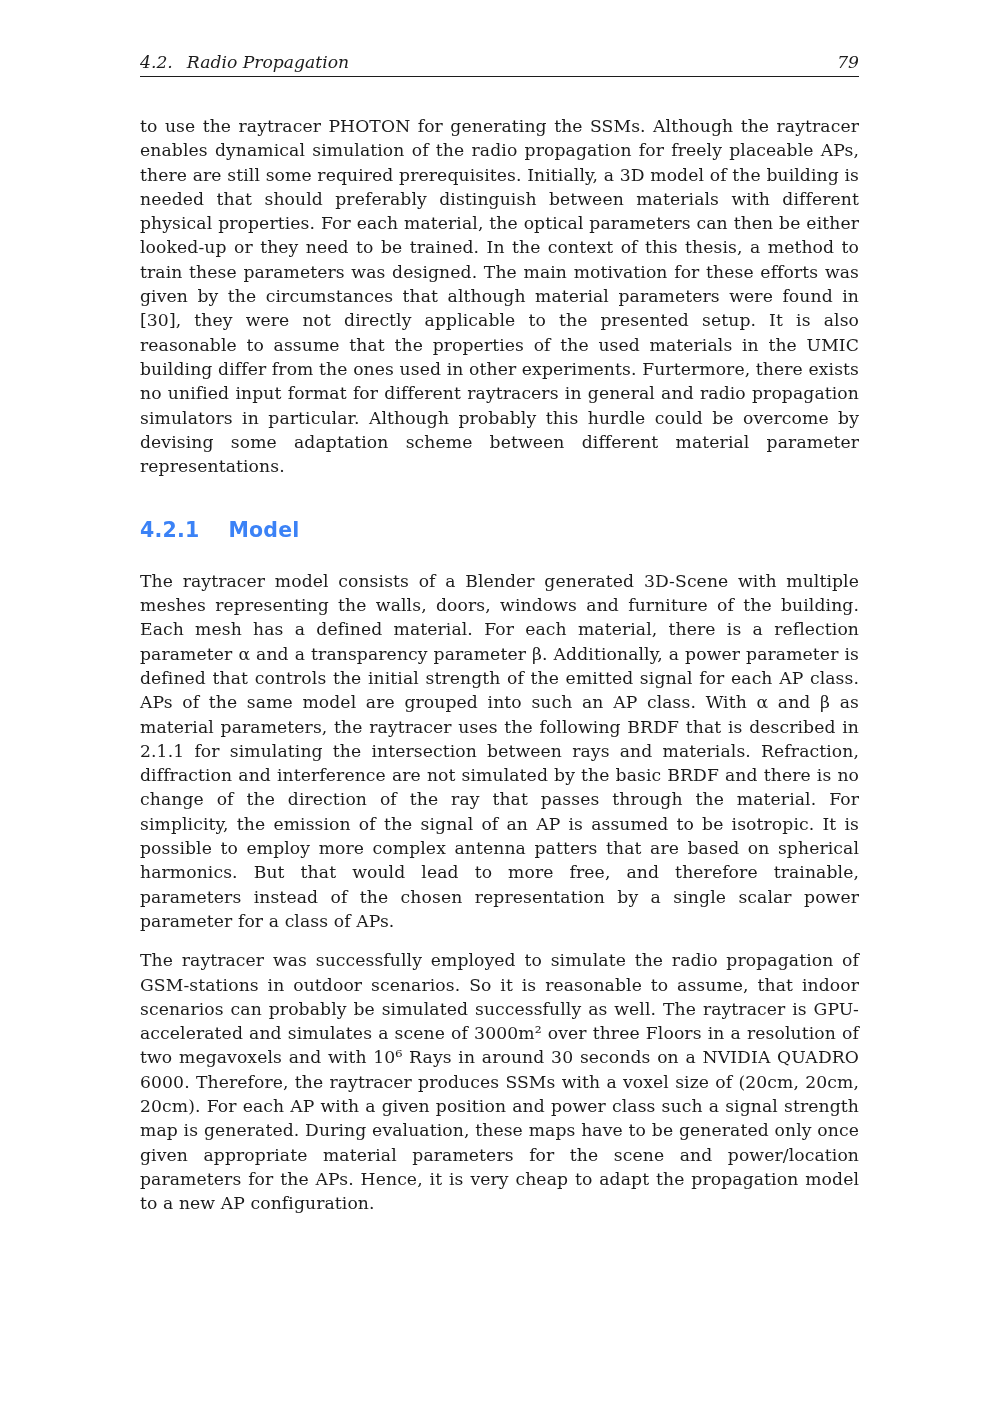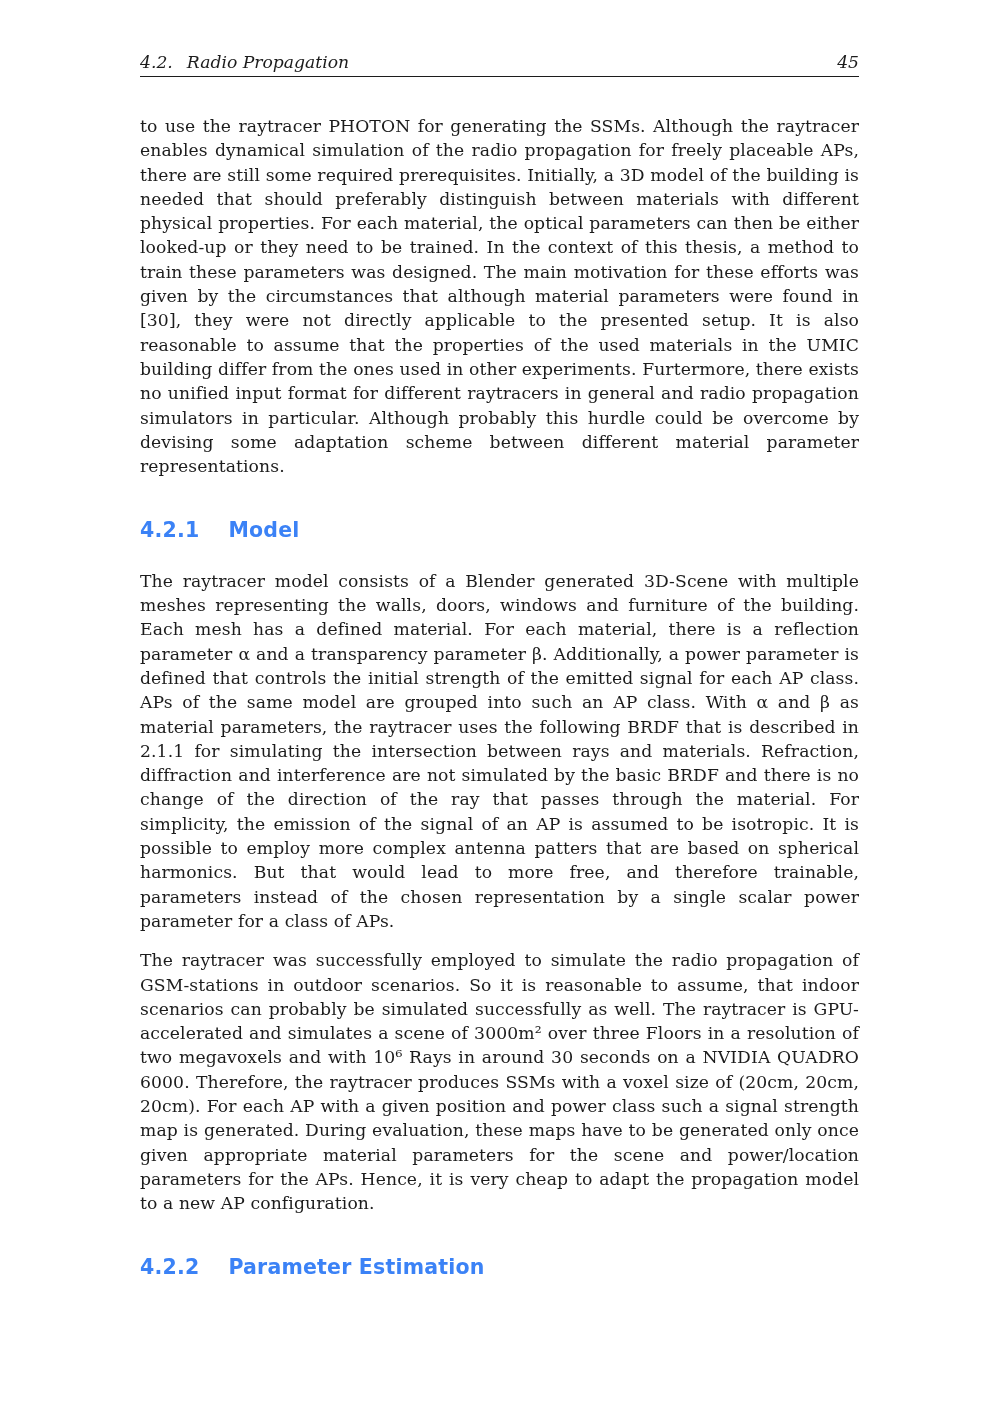--- a/index.html
+++ b/index.html
@@ -62,36 +62,33 @@
 </head>
 <body>
 
 <div class="page">
   <div class="content">
 
     <div class="running-header">
       <span>
         <span class="sec-no">4.2.</span><span>Radio Propagation</span>
       </span>
-      <span>45</span>
+      <span>79</span>
     </div>
     <hr class="header-rule">
 
     <div class="body-text">
 
       <p class="body-par first-par">to use the raytracer PHOTON for generating the SSMs. Although the raytracer enables dynamical simulation of the radio propagation for freely placeable APs, there are still some required prerequisites. Initially, a 3D model of the building is needed that should preferably distinguish between materials with different physical properties. For each material, the optical parameters can then be either looked-up or they need to be trained. In the context of this thesis, a method to train these parameters was designed. The main motivation for these efforts was given by the circumstances that although material parameters were found in [30], they were not directly applicable to the presented setup. It is also reasonable to assume that the properties of the used materials in the UMIC building differ from the ones used in other experiments. Furtermore, there exists no unified input format for different raytracers in general and radio propagation simulators in particular. Although probably this hurdle could be overcome by devising some adaptation scheme between different material parameter representations.</p>
 
       <h2 class="section-heading">
         <span class="sec-number">4.2.1</span><span>Model</span>
       </h2>
 
       <p class="body-par">The raytracer model consists of a Blender generated 3D-Scene with multiple meshes representing the walls, doors, windows and furniture of the building. Each mesh has a defined material. For each material, there is a reflection parameter α and a transparency parameter β. Additionally, a power parameter is defined that controls the initial strength of the emitted signal for each AP class. APs of the same model are grouped into such an AP class. With α and β as material parameters, the raytracer uses the following BRDF that is described in 2.1.1 for simulating the intersection between rays and materials. Refraction, diffraction and interference are not simulated by the basic BRDF and there is no change of the direction of the ray that passes through the material. For simplicity, the emission of the signal of an AP is assumed to be isotropic. It is possible to employ more complex antenna patters that are based on spherical harmonics. But that would lead to more free, and therefore trainable, parameters instead of the chosen representation by a single scalar power parameter for a class of APs.</p>
 
       <p class="body-par">The raytracer was successfully employed to simulate the radio propagation of GSM-stations in outdoor scenarios. So it is reasonable to assume, that indoor scenarios can probably be simulated successfully as well. The raytracer is GPU-accelerated and simulates a scene of 3000m² over three Floors in a resolution of two megavoxels and with 10⁶ Rays in around 30 seconds on a NVIDIA QUADRO 6000. Therefore, the raytracer produces SSMs with a voxel size of (20cm, 20cm, 20cm). For each AP with a given position and power class such a signal strength map is generated. During evaluation, these maps have to be generated only once given appropriate material parameters for the scene and power/location parameters for the APs. Hence, it is very cheap to adapt the propagation model to a new AP configuration.</p>
 
-      <h2 class="section-heading">
-        <span class="sec-number">4.2.2</span><span>Parameter Estimation</span>
-      </h2>
 
 
     </div>
   </div>
 </div>
 
 </body></html>

